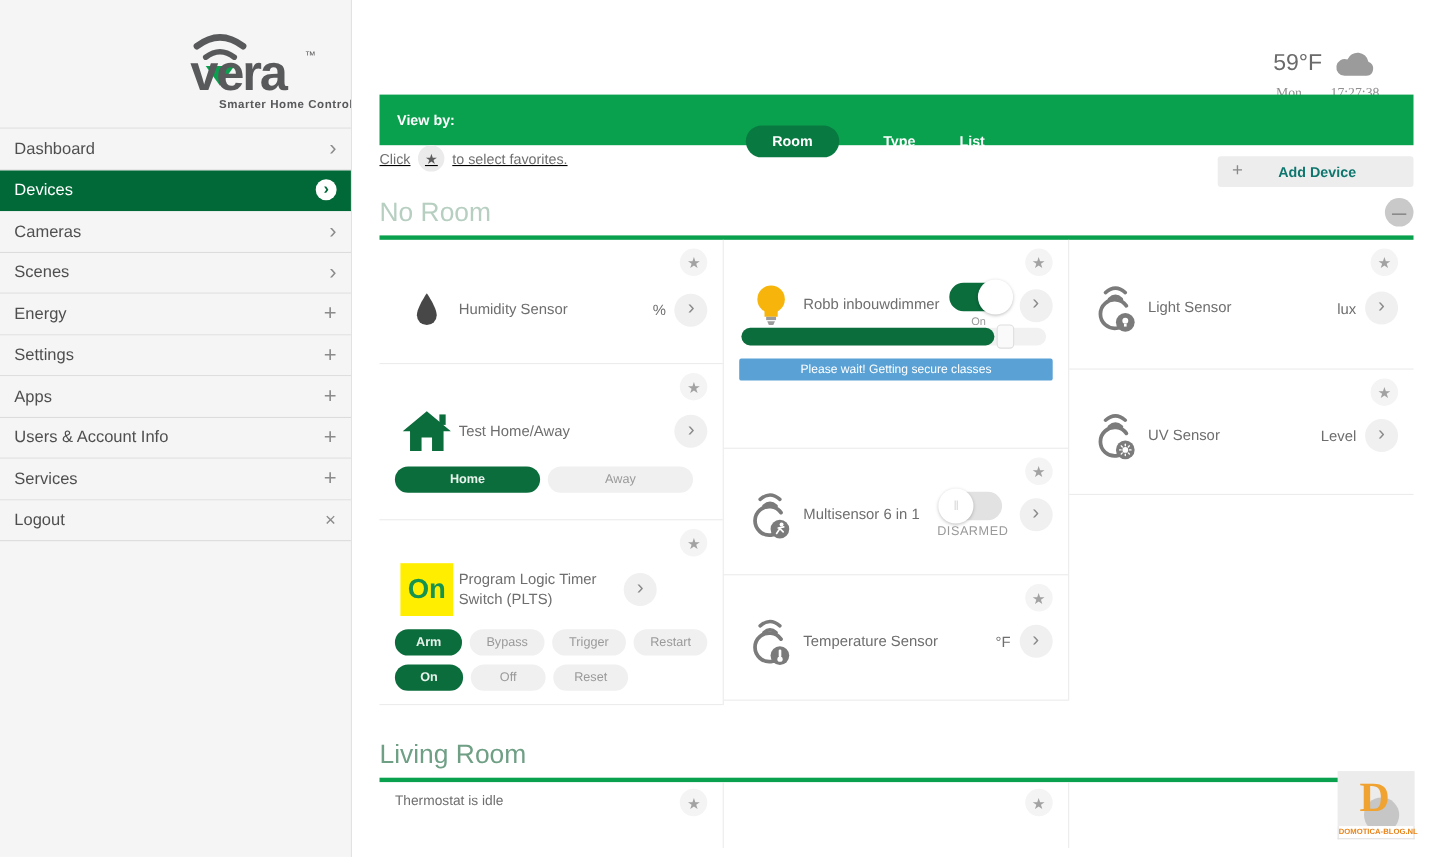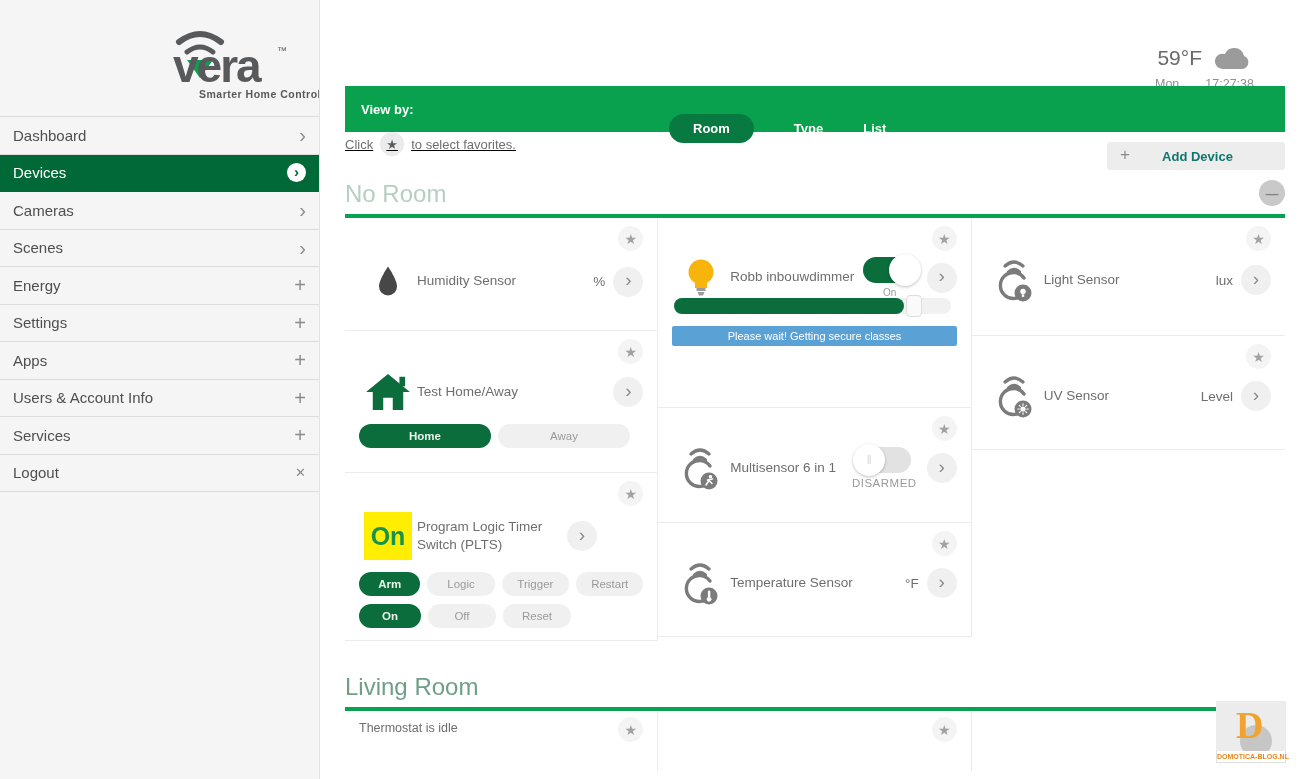--- a/index.html
+++ b/index.html
@@ -23,28 +23,28 @@
                display:flex; align-items:center; justify-content:center; font-size:15px;
                font-weight:bold; line-height:1; padding-bottom:2px; }
 
   
   .main { position:absolute; left:321px; top:0; right:0; bottom:0; background:#fff; overflow:hidden; }
   .topbar { height:86px; position:relative; }
   .weather { position:absolute; right:46px; top:44px; text-align:right; }
   .weather-row1 { display:flex; align-items:center; justify-content:flex-end; gap:10px; }
   .temp { font-size:21px; color:#6a6a6a; }
   .weather-row2 { display:flex; justify-content:flex-end; gap:26px; margin-top:6px;
-                  font-size:12.5px; color:#8f8f8f; }
+                  font-size:12.5px; color:#8f8f8f;font-family:Liberation Serif, serif; }
 
   .pad { padding-left:24px; padding-right:15px; }
 
   .viewbar { height:46px; background:#0aa14e; display:flex; align-items:center;
              position:relative; color:#fff; }
   .viewby { font-size:13px; font-weight:bold; margin-left:16px; }
-  .viewtabs { position:absolute; left:324px; display:flex; align-items:center;margin-top:39px; }
+  .viewtabs { position:absolute; left:333px; display:flex; align-items:center;margin-top:39px; }
   .tab { font-size:13px; font-weight:bold; cursor:pointer; }
   .tab.selected { background:#087a41; border-radius:16px; padding:7px 24px; }
   .tab.plain { margin-left:40px; }
 
   .favrow { height:48px; display:flex; align-items:flex-start; position:relative;text-decoration:underline; }
   .favtext { display:flex; align-items:center; gap:7px; font-size:13px; color:#6f6f6f; }
   .star-circle { width:24px; height:24px; border-radius:50%; background:#ebebeb; color:#5c5c5c;
                  display:flex; align-items:center; justify-content:center; font-size:13px; }
   .add-device { position:absolute; right:0; top:10px; width:178px; height:28px; background:#ededed;
                 border-radius:3px; display:flex; align-items:center; cursor:pointer; }
@@ -277,21 +277,21 @@
           <span class="card-star">★</span>
           <div class="card-main" style="margin-top:6px;">
             <span class="dev-icon">
               <span class="plts-box">On</span>
             </span>
             <span class="dev-name" style="max-width:150px;">Program Logic Timer Switch (PLTS)</span>
             <span class="chev-btn">›</span>
           </div>
           <div class="btnrow">
             <span class="pill green w-sm">Arm</span>
-            <span class="pill gray w-md">Logic</span>
+            <span class="pill gray w-md">Bypass</span>
             <span class="pill gray w-md">Trigger</span>
             <span class="pill gray w-md">Restart</span>
           </div>
           <div class="btnrow" style="margin-top:8px;">
             <span class="pill green w-sm">On</span>
             <span class="pill gray w-md">Off</span>
             <span class="pill gray w-md">Reset</span>
           </div>
         </div>
 

